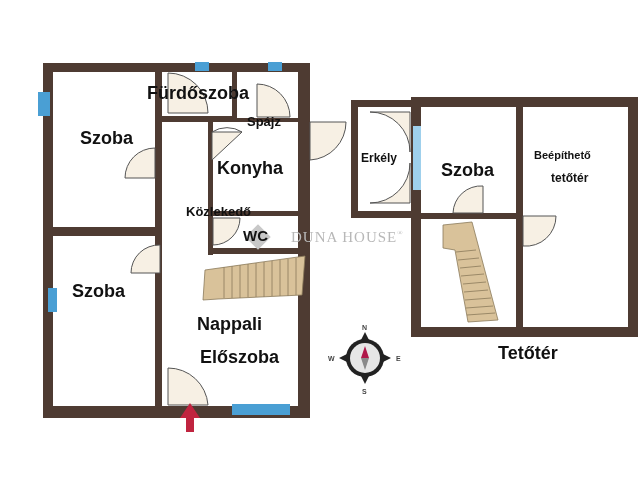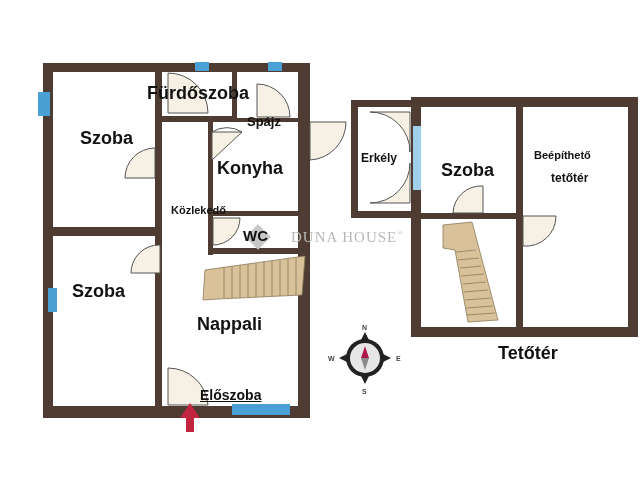--- a/index.html
+++ b/index.html
@@ -116,25 +116,25 @@
     <circle r="15" fill="#e6e6e6"></circle>
     <polygon points="0,-12 4,0 -4,0" fill="#b0184a"></polygon>
     <polygon points="0,12 4,0 -4,0" fill="#8a8a8a"></polygon>
   </g>
 </svg>
 
 <div class="lbl" style="left:80px;top:129px;font-size:18px;">Szoba</div>
 <div class="lbl" style="left:134px;top:84px;font-size:18px;margin-left:13px;">Fürdőszoba</div>
 <div class="lbl" style="left:247px;top:76px;font-size:13px;margin-top:39px;">Spájz</div>
 <div class="lbl" style="left:217px;top:159px;font-size:18px;">Konyha</div>
-<div class="lbl" style="left:138px;top:205px;font-size:11px;padding-left:33px;">Közlekedő</div>
+<div class="lbl" style="left:153px;top:205px;font-size:13px;padding-left:33px;">Közlekedő</div>
 <div class="lbl" style="left:243px;top:228px;font-size:15px;">WC</div>
 <div class="lbl" style="left:72px;top:282px;font-size:18px;">Szoba</div>
 <div class="lbl" style="left:197px;top:315px;font-size:18px;">Nappali</div>
-<div class="lbl" style="left:200px;top:388px;font-size:14px;text-decoration:underline;">Előszoba</div>
+<div class="lbl" style="left:200px;top:348px;font-size:18px;">Előszoba</div>
 
 <div class="wm" style="left:275px;top:230px;font-size:15px;margin-left:16px;">
   <span>DUNA HOUSE</span><span style="font-size:7px;vertical-align:top;">®</span>
 </div>
 
 <div class="lbl" style="left:361px;top:152px;font-size:12px;">Erkély</div>
 <div class="lbl" style="left:441px;top:161px;font-size:18px;">Szoba</div>
 <div class="lbl" style="left:534px;top:150px;font-size:11px;">Beépíthető</div>
 <div class="lbl" style="left:551px;top:172px;font-size:12px;">tetőtér</div>
 <div class="lbl" style="left:498px;top:344px;font-size:18px;">Tetőtér</div>

